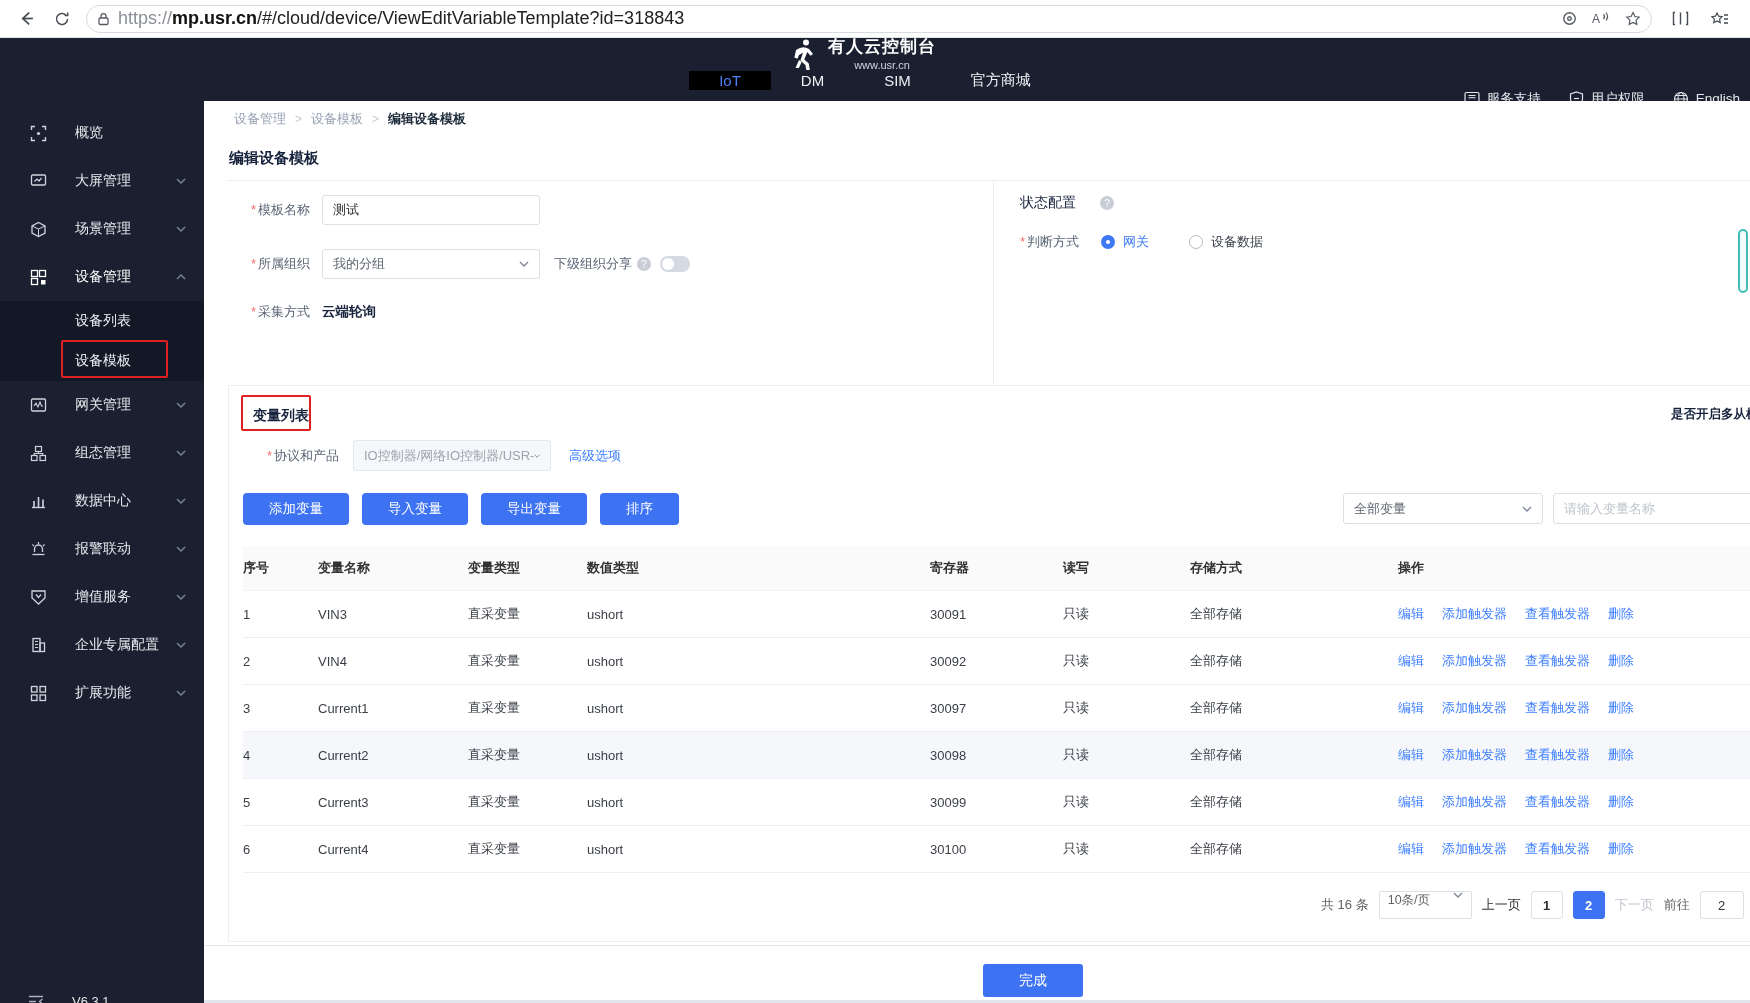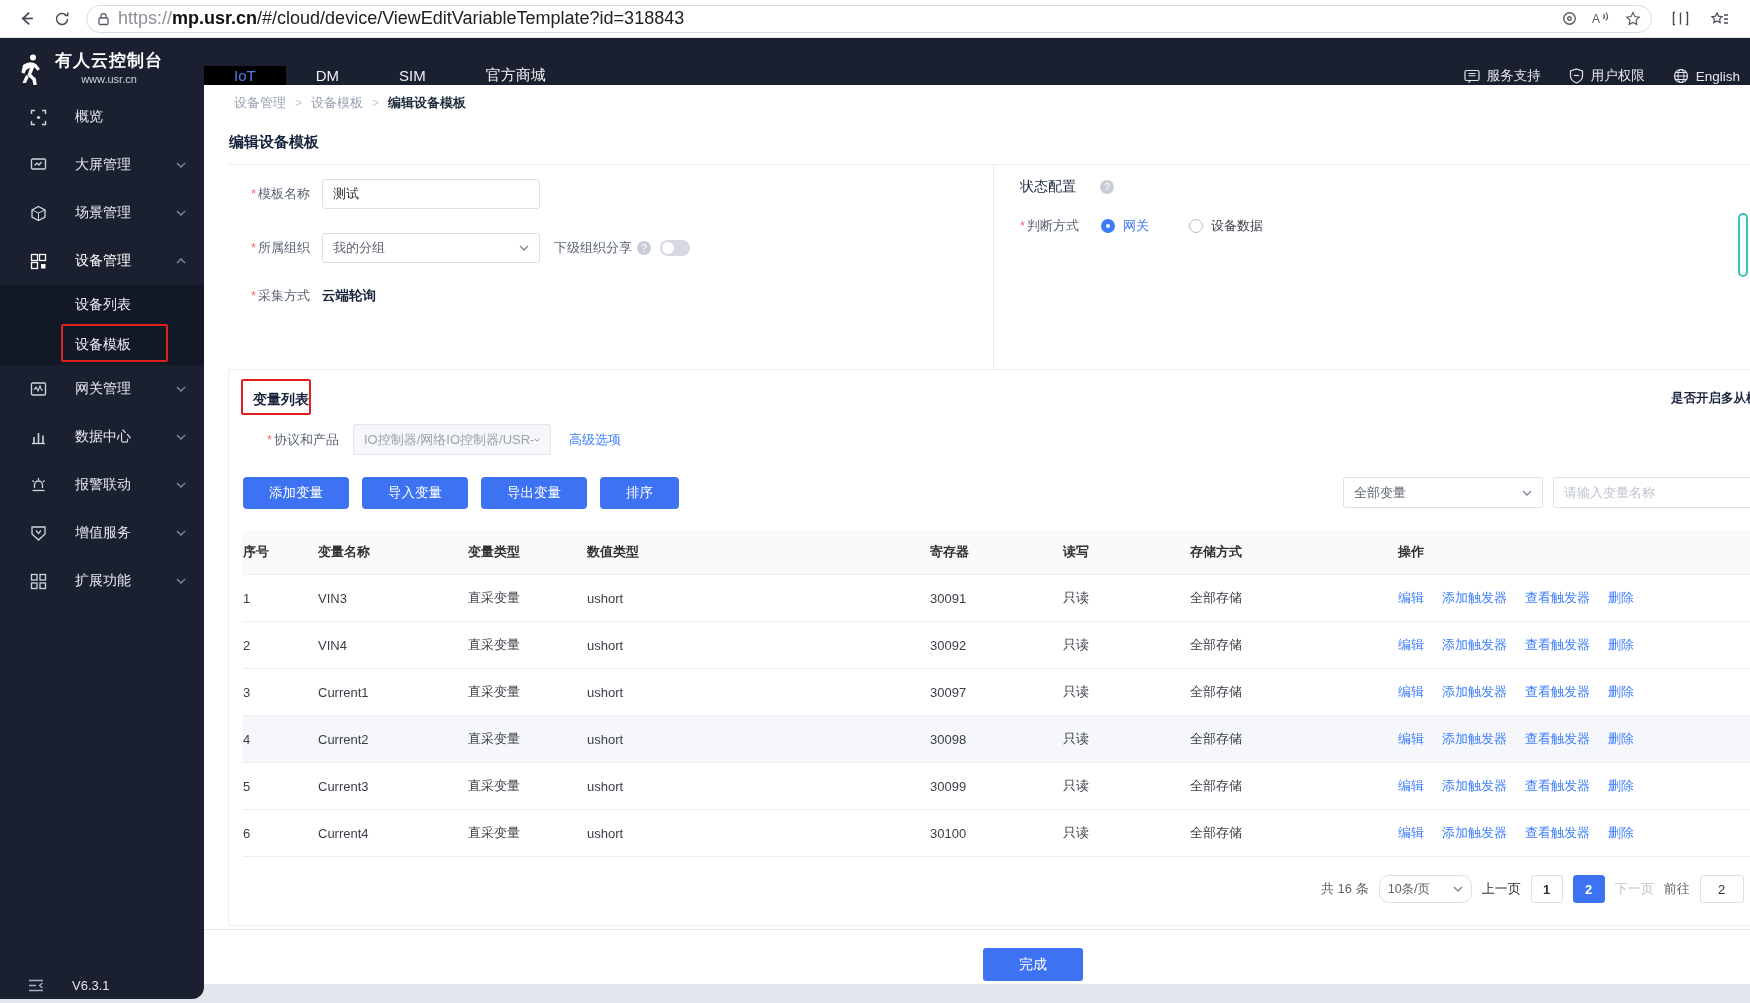--- a/index.html
+++ b/index.html
@@ -11,21 +11,21 @@
   .browser-bar { height:38px; background:#fff; border-bottom:1px solid #e3e5e8; display:flex; align-items:center; padding:0 12px; position:relative; z-index:5; }
   .bicon { width:28px; height:28px; display:flex; align-items:center; justify-content:center; border-radius:6px; color:#474c54; cursor:pointer; }
   .url-pill { flex:0 0 auto; width:1566px; height:28px; margin-left:10px; background:#fff; border:1px solid #d8dadd; border-radius:14px; display:flex; align-items:center; padding:0 10px; }
   .url-text { margin-left:8px; font-size:18px; color:#202124; white-space:nowrap; overflow:hidden; flex:1; }
   .url-text .scheme { color:#8a8f98; }
   .url-text .host { color:#111; font-weight:bold; }
   .url-right { display:flex; align-items:center; gap:14px; margin-left:auto; }
   .after-pill { display:flex; align-items:center; gap:12px; margin-left:14px; }
 
   
-  .app-header { height:47px; background:#1a202f; display:flex; align-items:flex-end; color:#e8ebf1; }
+  .app-header { height:63px; background:#1a202f; display:flex; align-items:center; color:#e8ebf1;flex-direction:column; }
   .logo-block { width:204px; display:flex; align-items:center; padding-left:16px; gap:9px; }
   .logo-texts { line-height:1.1; }
   .logo-title { font-size:17px; font-weight:bold; color:#fff; letter-spacing:1px; }
   .logo-sub { font-size:11px; color:#cfd4de; margin-top:2px; text-align:center; }
   .nav-tabs { display:flex; align-items:stretch; }
   .nav-tab { display:flex; align-items:center; padding:0 30px; font-size:15px; color:#eef0f4; cursor:pointer; }
   .nav-tab.active { background:#000000; color:#4f7df2; }
   .hdr-right { margin-left:auto; display:flex; align-items:center; gap:28px; padding-right:10px; }
   .hdr-item { display:flex; align-items:center; gap:7px; font-size:13.5px; color:#e3e6ec; cursor:pointer; }
 
@@ -106,21 +106,21 @@
 
   .vtable { margin-top:21px; }
   .tr { display:grid; grid-template-columns:75px 150px 119px 343px 133px 127px 208px 1fr; align-items:center; }
   .thead { height:45px; background:#fafafa; font-weight:bold; color:#303133; font-size:13px; border-bottom:1px solid #f0f2f5; }
   .tbody .tr { height:47px; border-bottom:1px solid #ebeef5; color:#3a3f47; font-size:13px; }
   .tbody .tr.hl { background:#f5f7fa; }
   .td-actions { display:flex; gap:18px; }
   .alink { color:#4080ff; cursor:pointer; white-space:nowrap; }
 
   .pagination { position:absolute; left:1092px; top:505px; height:28px; display:flex; align-items:center; gap:10px; font-size:13px; color:#606266; }
-  .pg-select { width:93px; height:28px; border:1px solid #dcdfe6; border-radius:10px; display:flex; align-items:center; padding:0 8px; color:#606266; cursor:pointer; font-size:12.5px; }
+  .pg-select { width:93px; height:28px; border:1px solid #dcdfe6; border-radius:2px; display:flex; align-items:flex-start; padding:0 8px; color:#606266; cursor:pointer; font-size:12.5px; }
   .pg-select .sel-chev { margin-left:auto; }
   .pg-prev { color:#303133; cursor:pointer; }
   .pg-num { width:32px; height:28px; border:1px solid #dcdfe6; border-radius:3px; display:flex; align-items:center; justify-content:center; color:#303133; font-weight:bold; cursor:pointer; background:#fff; }
   .pg-num.active { background:#3d73f2; border-color:#3d73f2; color:#fff; cursor:default; }
   .pg-next { color:#c0c4cc; cursor:default; }
   .pg-goto-label { color:#606266; }
   .pg-goto { width:44px; height:28px; border:1px solid #dcdfe6; border-radius:3px; text-align:center; font-size:13px; color:#303133; font-family:inherit; }
 
   
   .footer-bar { position:absolute; left:0; right:0; top:844px; height:55px; background:#fff; border-top:1px solid #e4e7ed; }
@@ -309,20 +309,34 @@
               <path d="M4 9 l2-3 2 4 2-5 1.5 4 H13" stroke="#cfd4de" stroke-width="1.1" fill="none"></path>
             </svg>
           </span>
         <span class="mi-label">网关管理</span>
         <svg class="chev" viewBox="0 0 10 6">
             <path d="M1 1 L5 5 L9 1"></path>
           </svg>
       </div>
       <div class="menu-item">
         <span>
+            <svg width="17" height="17" viewBox="0 0 17 17">
+              <rect x="5.5" y="1.5" width="6" height="5" stroke="#cfd4de" stroke-width="1.2" fill="none"></rect>
+              <rect x="1.5" y="10.5" width="5.5" height="5" stroke="#cfd4de" stroke-width="1.2" fill="none"></rect>
+              <rect x="10" y="10.5" width="5.5" height="5" stroke="#cfd4de" stroke-width="1.2" fill="none"></rect>
+              <path d="M8.5 6.5 V8.5 M4.2 10.5 V8.5 H12.8 V10.5" stroke="#cfd4de" stroke-width="1.1" fill="none"></path>
+            </svg>
+          </span>
+        <span class="mi-label">组态管理</span>
+        <svg class="chev" viewBox="0 0 10 6">
+            <path d="M1 1 L5 5 L9 1"></path>
+          </svg>
+      </div>
+      <div class="menu-item">
+        <span>
             <svg width="17" height="16" viewBox="0 0 17 16">
               <path d="M2 14.5 H15" stroke="#cfd4de" stroke-width="1.3"></path>
               <path d="M4 14 V8 M8.5 14 V4 M13 14 V6.5" stroke="#cfd4de" stroke-width="1.6"></path>
             </svg>
           </span>
         <span class="mi-label">数据中心</span>
         <svg class="chev" viewBox="0 0 10 6">
             <path d="M1 1 L5 5 L9 1"></path>
           </svg>
       </div>
@@ -340,20 +354,33 @@
           </svg>
       </div>
       <div class="menu-item">
         <span>
             <svg width="17" height="16" viewBox="0 0 17 16">
               <path d="M8.5 15 L2 9 V2 h13 v7 z" stroke="#cfd4de" stroke-width="1.3" fill="none"></path>
               <path d="M6 5.5 l2.5 3 2.5-3" stroke="#cfd4de" stroke-width="1.2" fill="none"></path>
             </svg>
           </span>
         <span class="mi-label">增值服务</span>
+        <svg class="chev" viewBox="0 0 10 6">
+            <path d="M1 1 L5 5 L9 1"></path>
+          </svg>
+      </div>
+      <div class="menu-item">
+        <span>
+            <svg width="17" height="16" viewBox="0 0 17 16">
+              <rect x="3" y="1.5" width="7" height="13" stroke="#cfd4de" stroke-width="1.3" fill="none"></rect>
+              <rect x="10" y="6" width="4.5" height="8.5" stroke="#cfd4de" stroke-width="1.3" fill="none"></rect>
+              <path d="M5 4.5 h3 M5 7.5 h3 M5 10.5 h3" stroke="#cfd4de" stroke-width="1.1"></path>
+            </svg>
+          </span>
+        <span class="mi-label">企业专属配置</span>
         <svg class="chev" viewBox="0 0 10 6">
             <path d="M1 1 L5 5 L9 1"></path>
           </svg>
       </div>
       <div class="menu-item">
         <span>
             <svg width="17" height="17" viewBox="0 0 17 17">
               <rect x="1.5" y="1.5" width="5.5" height="5.5" stroke="#cfd4de" stroke-width="1.3" fill="none"></rect>
               <rect x="10" y="1.5" width="5.5" height="5.5" stroke="#cfd4de" stroke-width="1.3" fill="none"></rect>
               <rect x="1.5" y="10" width="5.5" height="5.5" stroke="#cfd4de" stroke-width="1.3" fill="none"></rect>

